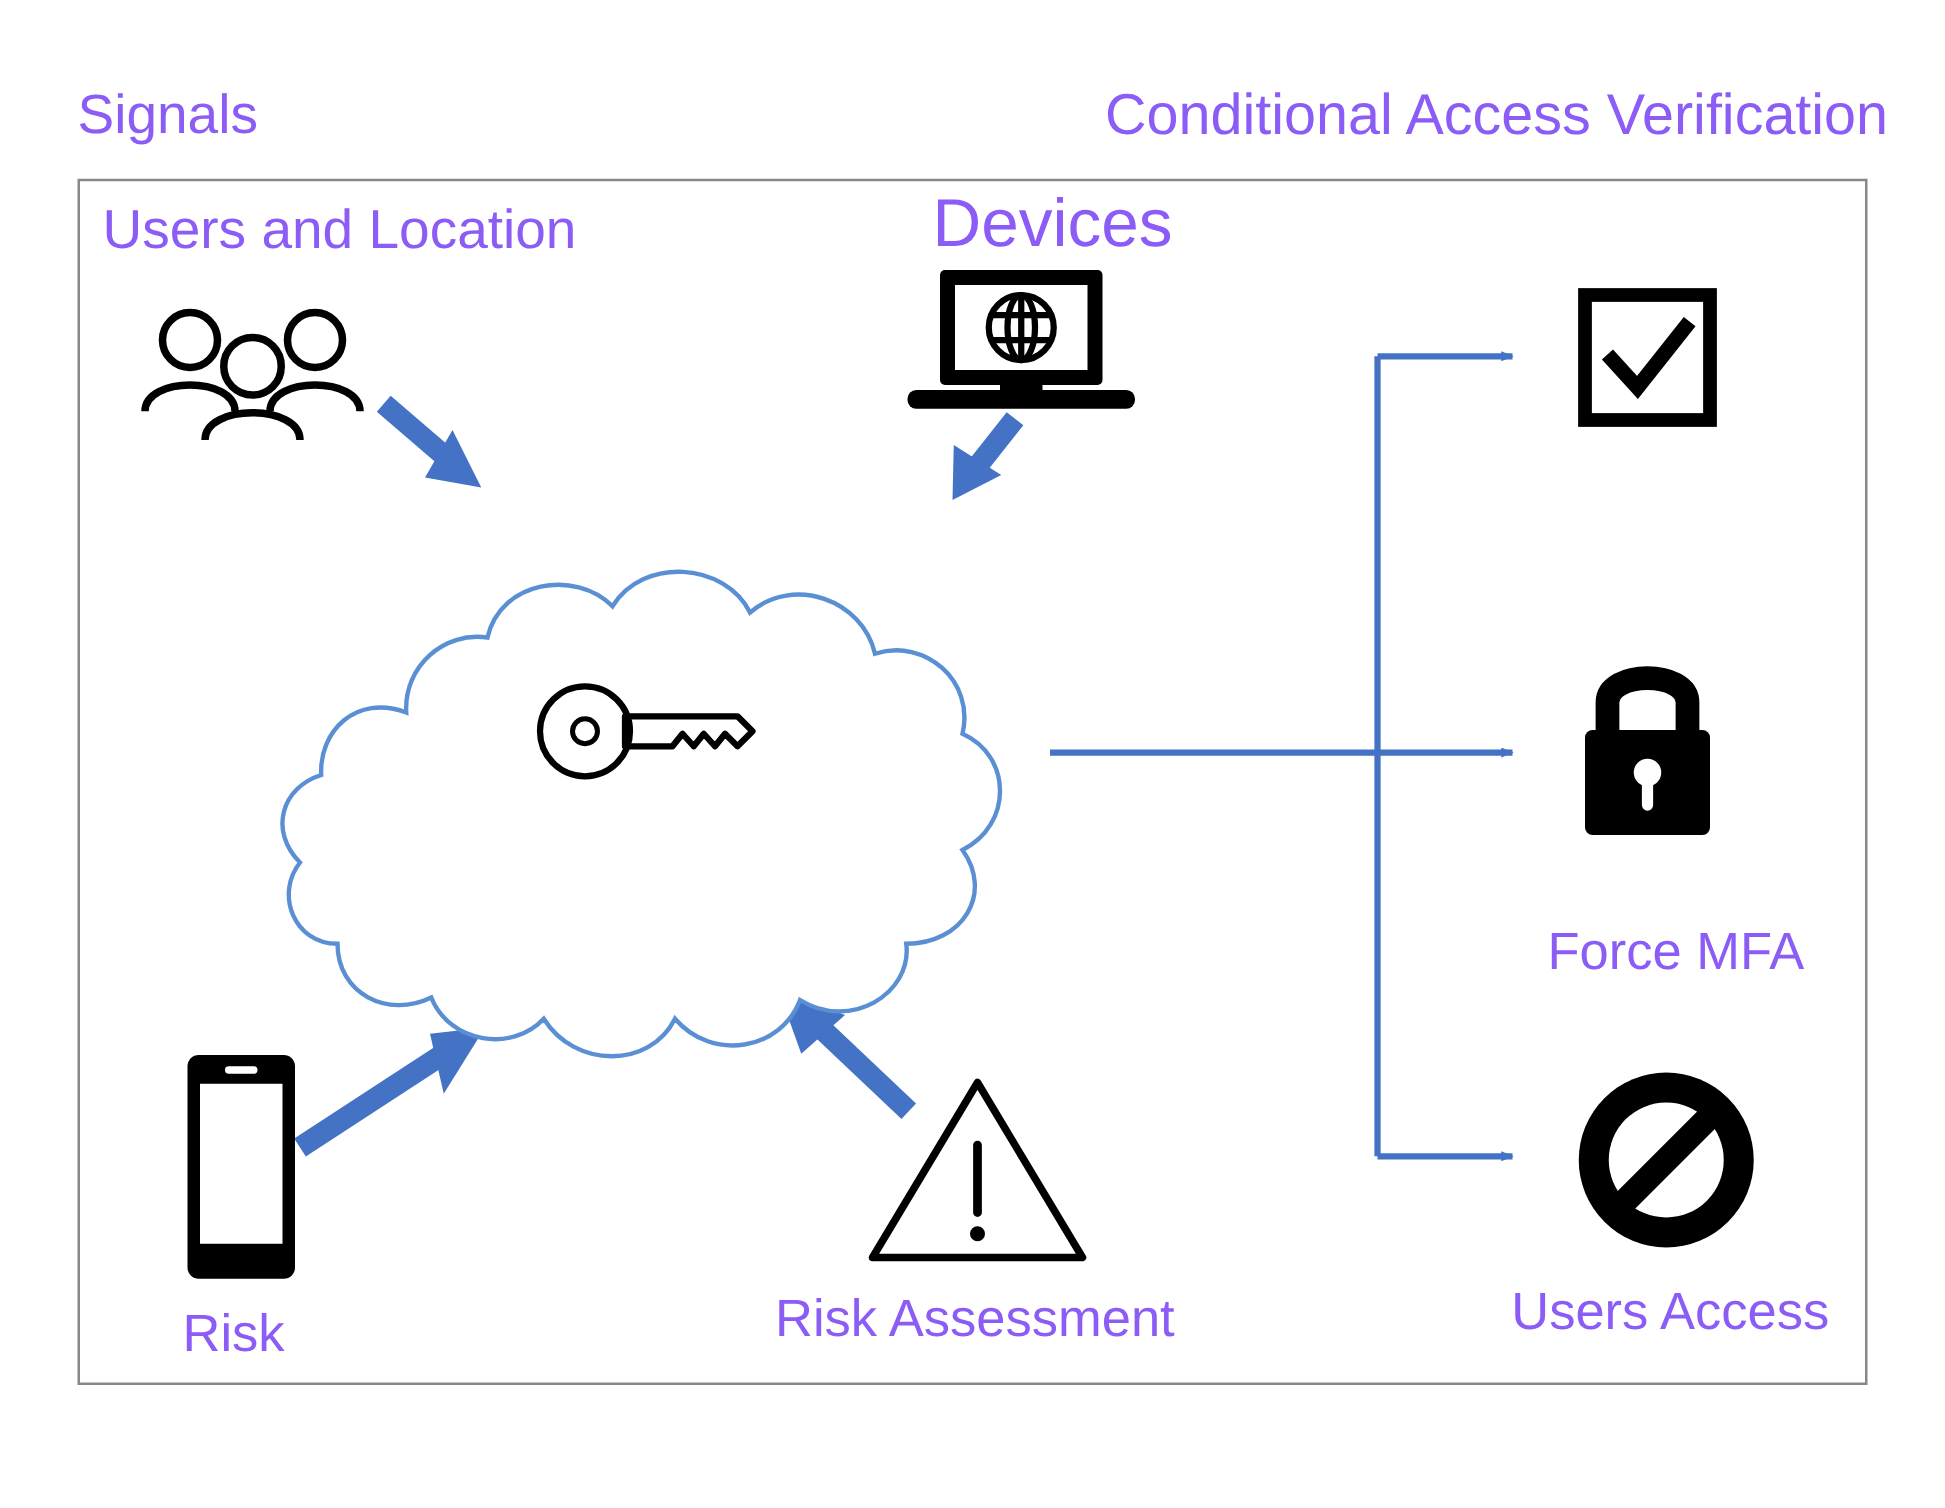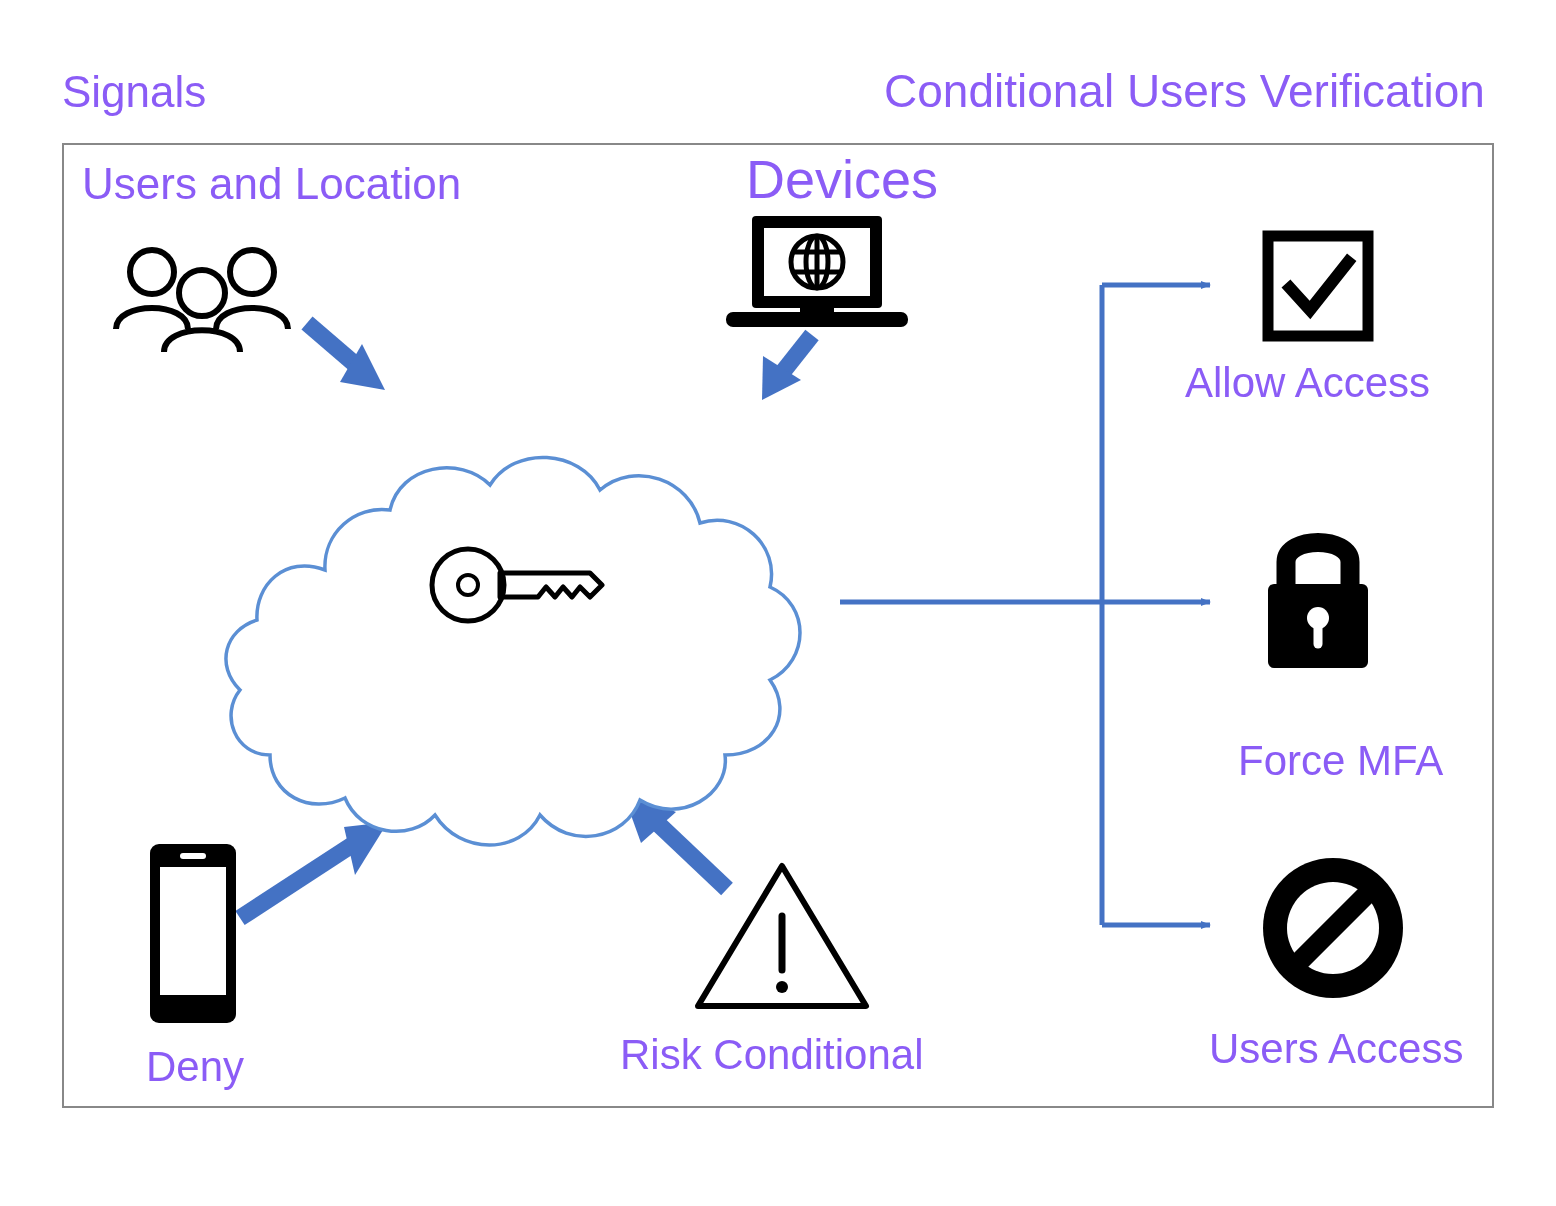--- a/index.html
+++ b/index.html
@@ -86,21 +86,21 @@
     position: absolute;
   }
   svg { display: block; overflow: visible; }
 </style>
 </head>
 <body>
 
 <div class="canvas">
 
   <div class="label" id="title-signals">Signals</div>
-  <div class="label" id="title-verification">Conditional Users Verification</div>
+  <div class="label" id="title-verification">Conditional Access Verification</div>
 
   <div id="frame"></div>
 
   <svg class="canvas" width="1556" height="1206" viewBox="0 0 1556 1206" style="pointer-events:none;">
     <defs>
       <marker id="thinArrow" markerWidth="10" markerHeight="8" refX="9" refY="4" orient="auto" markerUnits="userSpaceOnUse">
         <path d="M0,0 L10,4 L0,8 z" fill="#4472C4"></path>
       </marker>
     </defs>
 
@@ -179,45 +179,44 @@
       <rect x="30" y="4" width="130" height="92" rx="4" fill="#000"></rect>
       <rect x="42" y="16" width="106" height="68" fill="#fff"></rect>
       <circle cx="95" cy="50" r="26" fill="none" stroke="#000" stroke-width="5"></circle>
       <ellipse cx="95" cy="50" rx="11" ry="26" fill="none" stroke="#000" stroke-width="5"></ellipse>
       <path d="M70 40 L120 40 M70 60 L120 60 M95 24 L95 76" stroke="#000" stroke-width="5"></path>
       <rect x="4" y="100" width="182" height="15" rx="7" fill="#000"></rect>
       <rect x="78" y="96" width="34" height="8" fill="#000"></rect>
     </svg>
   </div>
 
-  <div class="label" id="label-apps">Deny</div>
+  <div class="label" id="label-apps">Risk</div>
   <div class="icon-holder" style="left:147px; top:841px;">
     <svg width="92" height="185" viewBox="0 0 92 185">
       <rect x="3" y="3" width="86" height="179" rx="9" fill="#000"></rect>
       <rect x="13" y="26" width="66" height="128" fill="#fff"></rect>
       <rect x="33" y="12" width="26" height="6" rx="3" fill="#fff"></rect>
     </svg>
   </div>
 
-  <div class="label" id="label-risk">Risk Conditional</div>
+  <div class="label" id="label-risk">Risk Assessment</div>
   <div class="icon-holder" style="left:692px; top:858px;">
     <svg width="180" height="155" viewBox="0 0 180 155">
       <path d="M90 8 L174 148 L6 148 Z" fill="none" stroke="#000" stroke-width="6" stroke-linejoin="round"></path>
       <path d="M90 58 L90 112" stroke="#000" stroke-width="7" stroke-linecap="round"></path>
       <circle cx="90" cy="129" r="6" fill="#000"></circle>
     </svg>
   </div>
 
   <div class="icon-holder" style="left:1264px; top:232px;">
     <svg width="108" height="108" viewBox="0 0 108 108">
       <rect x="4" y="4" width="100" height="100" fill="none" stroke="#000" stroke-width="11"></rect>
       <path d="M26 56 L46 78 L84 30" fill="none" stroke="#000" stroke-width="12" stroke-linecap="square" stroke-linejoin="miter"></path>
     </svg>
   </div>
-  <div class="label" id="label-allow">Allow Access</div>
 
   <div class="icon-holder" style="left:1262px; top:518px;">
     <svg width="112" height="155" viewBox="0 0 112 155">
       <path d="M24 68 L24 44 C24 18, 88 18, 88 44 L88 68" fill="none" stroke="#000" stroke-width="19"></path>
       <rect x="6" y="66" width="100" height="84" rx="6" fill="#000"></rect>
       <circle cx="56" cy="100" r="11" fill="#fff"></circle>
       <path d="M56 104 L56 126" stroke="#fff" stroke-width="9" stroke-linecap="round"></path>
     </svg>
   </div>
   <div class="label" id="label-mfa">Force MFA</div>

